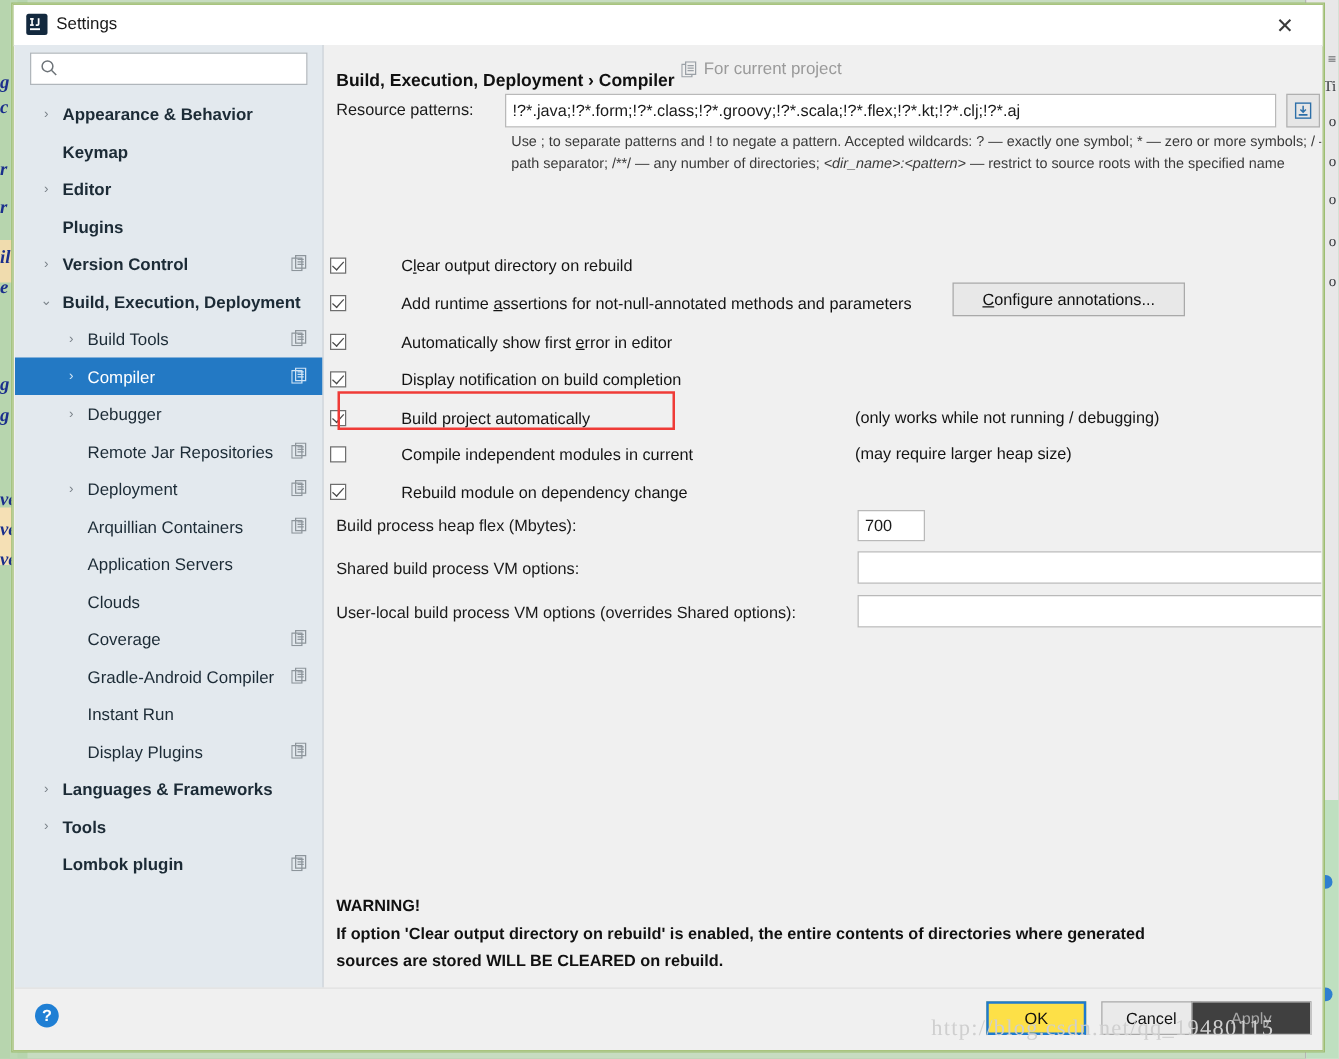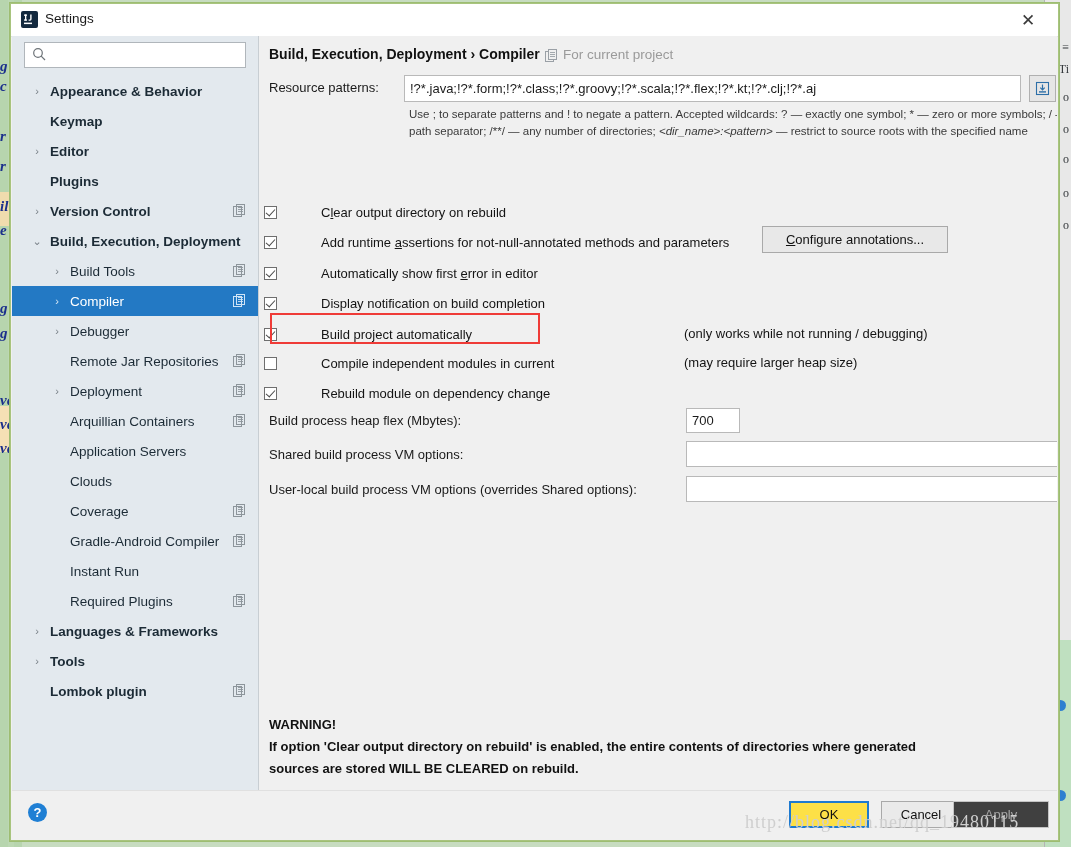--- a/index.html
+++ b/index.html
@@ -110,21 +110,21 @@
   .scope-icon{
     position:absolute;right:12px;top:8px;width:13px;height:13px;
   }
 
   
   #content{
     position:absolute;left:248px;top:32px;right:1px;bottom:48px;
     background:#f0f0f0;overflow:hidden;
   }
   #breadcrumb{
-    position:absolute;left:10px;top:10px;font-size:14px;font-weight:bold;color:#111;
+    position:absolute;left:10px;top:20px;font-size:14px;font-weight:bold;color:#111;
     white-space:nowrap;
   }
   #crumb-scope-icon{
     position:absolute;left:286px;top:13px;width:13px;height:13px;
   }
   #crumb-scope-text{
     position:absolute;left:304px;top:11px;font-size:13.5px;color:#9a9a9a;
   }
 
   .field-label{position:absolute;font-size:13px;color:#1a1a1a;white-space:nowrap;}
@@ -385,21 +385,21 @@
       <line x1="5" y1="5.5" x2="10" y2="5.5" stroke="currentColor" stroke-width="0.9"></line>
       <line x1="5" y1="7.5" x2="10" y2="7.5" stroke="currentColor" stroke-width="0.9"></line>
     </svg>
         </div>
         <div class="node lvl1">
           <span class="arrow"></span>
           <span class="lbl">Instant Run</span>
         </div>
         <div class="node lvl1">
           <span class="arrow"></span>
-          <span class="lbl">Required Plugins</span>
+          <span class="lbl">Display Plugins</span>
           <svg class="scope-icon" viewBox="0 0 13 13" style="color: rgb(141, 149, 155);">
       <rect x="0.5" y="2.5" width="8" height="10" fill="none" stroke="currentColor" stroke-width="1"></rect>
       <rect x="3.5" y="0.5" width="8" height="10" fill="none" stroke="currentColor" stroke-width="1"></rect>
       <line x1="5" y1="3.5" x2="10" y2="3.5" stroke="currentColor" stroke-width="0.9"></line>
       <line x1="5" y1="5.5" x2="10" y2="5.5" stroke="currentColor" stroke-width="0.9"></line>
       <line x1="5" y1="7.5" x2="10" y2="7.5" stroke="currentColor" stroke-width="0.9"></line>
     </svg>
         </div>
         <div class="node lvl0">
           <span class="arrow">›</span>

